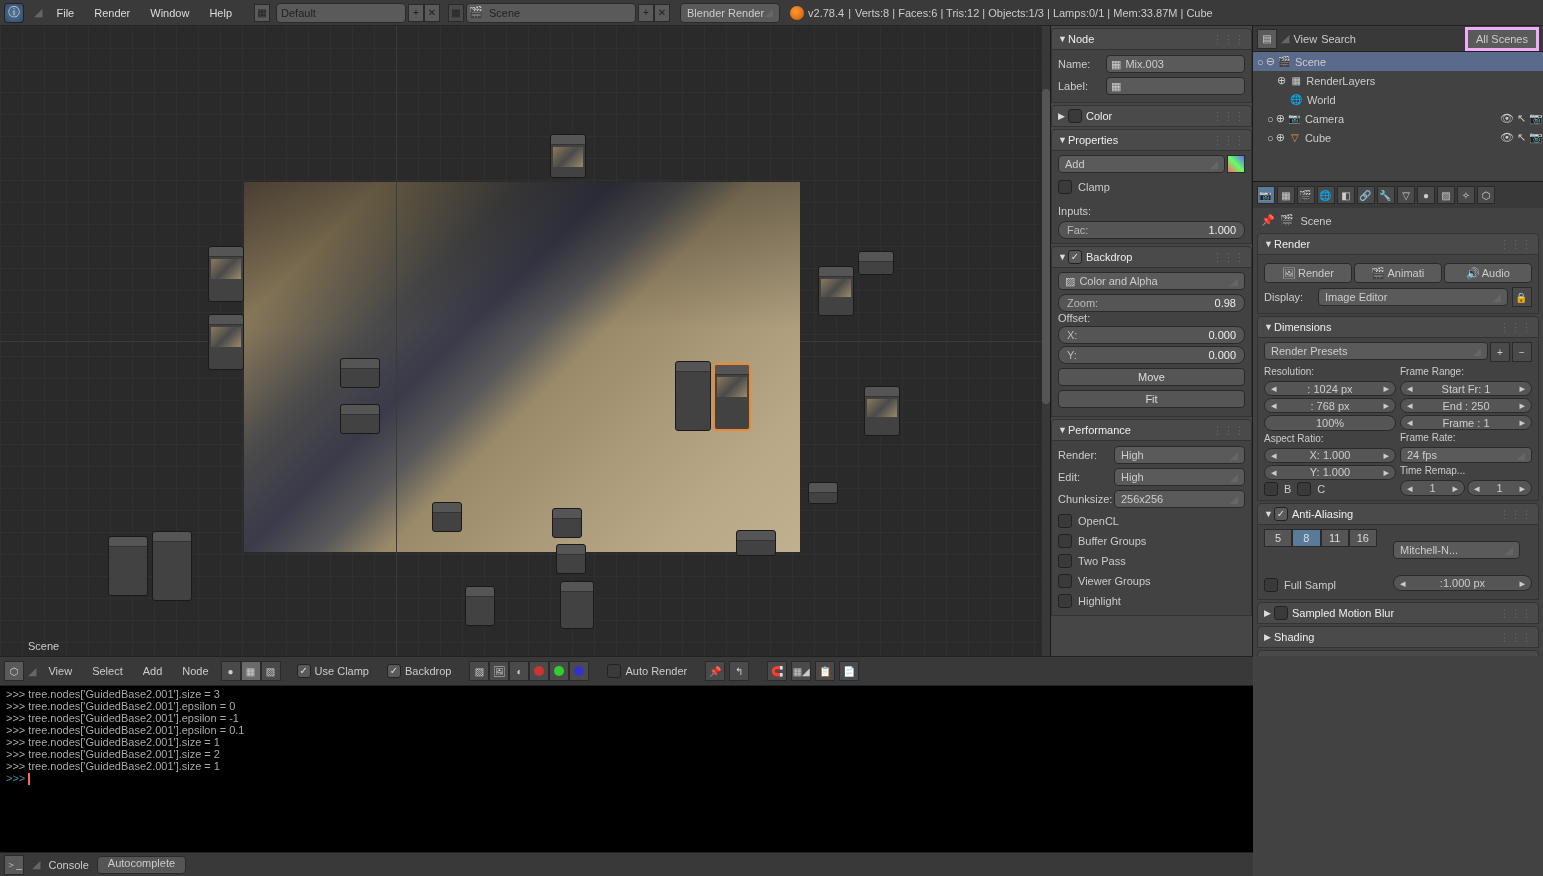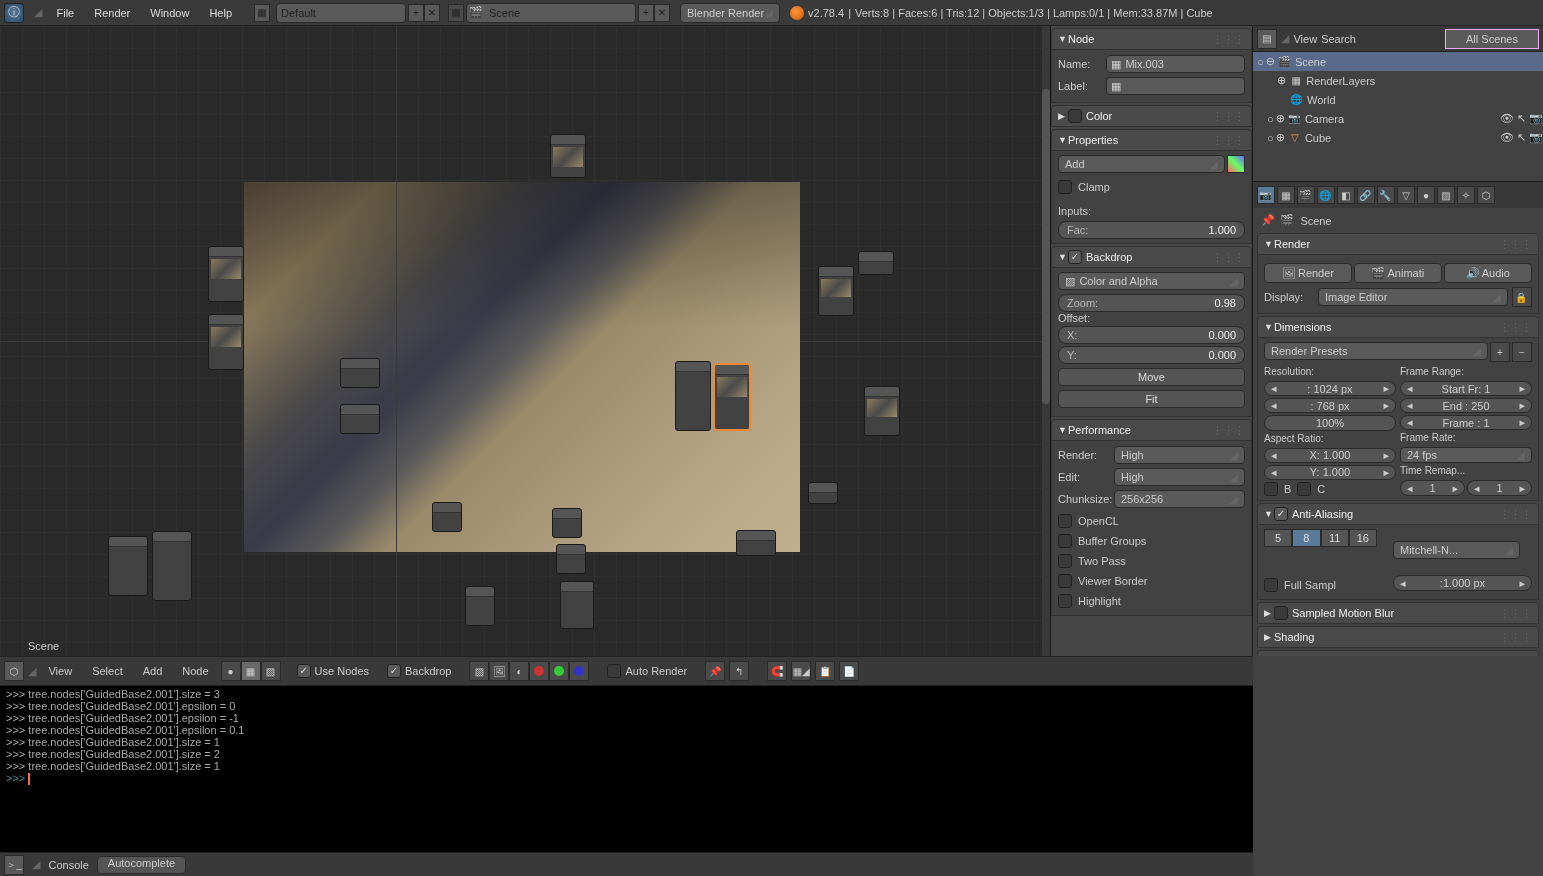--- a/index.html
+++ b/index.html
@@ -45,21 +45,21 @@
 .num-field { flex: 1; height: 18px; background: #555; border: 1px solid #2a2a2a; border-radius: 8px; padding: 0 8px; display: flex; align-items: center; justify-content: space-between; color: #ddd; }
 .num-field .l { color: #bbb; } .num-field .v { color: #eee; }
 .select-full { height: 18px; background: #5a5a5a; border: 1px solid #2a2a2a; border-radius: 4px; padding: 0 6px; display: flex; align-items: center; justify-content: space-between; color: #222; margin-bottom: 4px; }
 .btn-full { height: 18px; background: #555; border: 1px solid #2a2a2a; border-radius: 4px; display: flex; align-items: center; justify-content: center; color: #ddd; cursor: pointer; margin-bottom: 4px; }
 .checkbox-row { display: flex; align-items: center; height: 20px; gap: 6px; }
 .checkbox { width: 14px; height: 14px; background: #3a3a3a; border: 1px solid #222; border-radius: 3px; }
 .checkbox.checked { background: #5a5a5a; } .checkbox.checked::after { content: "✓"; display: block; text-align: center; font-size: 10px; color: #ddd; line-height: 12px; }
 
 .right-col { width: 290px; display: flex; flex-direction: column; background: #464646; }
 .outliner-hdr { height: 26px; background: #393939; border-bottom: 1px solid #222; display: flex; align-items: center; padding: 0 4px; gap: 4px; }
-.outliner-hdr .tab { padding: 3px 20px; background: #5a5a5a; border: 1px solid #f0abfc; color: #ccc; }
+.outliner-hdr .tab { padding: 3px 8px; background: #5a5a5a; border: 3px solid #f0abfc; color: #ccc; }
 .outliner { height: 130px; background: #424242; border-bottom: 1px solid #1a1a1a; overflow: hidden; }
 .out-row { display: flex; align-items: center; height: 19px; padding-left: 4px; gap: 2px; }
 .out-row.sel { background: #5a6a8a; }
 .out-ico { width: 16px; height: 16px; display: flex; align-items: center; justify-content: center; font-size: 10px; }
 .properties-hdr { height: 26px; background: #393939; display: flex; align-items: center; padding: 0 4px; gap: 2px; }
 .prop-tab { width: 18px; height: 18px; background: #4a4a4a; border: 1px solid #2a2a2a; display: flex; align-items: center; justify-content: center; font-size: 10px; }
 .prop-tab.active { background: #5a7a9a; }
 .props-panel { flex: 1; background: #424242; overflow-y: auto; padding: 2px 4px; }
 .pin-row { display: flex; align-items: center; gap: 6px; padding: 4px; }
 .render-btns { display: flex; gap: 2px; margin: 4px 0; }
@@ -340,21 +340,21 @@
       <div class="checkbox-row">
           <span class="checkbox"></span>
           <span>Buffer Groups</span>
         </div>
       <div class="checkbox-row">
           <span class="checkbox"></span>
           <span>Two Pass</span>
         </div>
       <div class="checkbox-row">
           <span class="checkbox"></span>
-          <span>Viewer Border</span>
+          <span>Viewer Groups</span>
         </div>
       <div class="checkbox-row">
           <span class="checkbox"></span>
           <span>Highlight</span>
         </div>
     </div>
   </div>
 
   <div class="right-col">
     <div class="outliner-hdr">
@@ -604,21 +604,21 @@
       <span class="menu-item">Select</span>
       <span class="menu-item">Add</span>
       <span class="menu-item">Node</span>
       <div class="icon-btn-grp">
         <div class="icon-btn">●</div>
         <div class="icon-btn active">▦</div>
         <div class="icon-btn">▨</div>
       </div>
       <span style="width:8px;"></span>
       <span class="checkbox checked"></span>
-      <span>Use Nodes</span>
+      <span>Use Clamp</span>
       <span style="width:10px;"></span>
       <span class="checkbox checked"></span>
       <span>Backdrop</span>
       <span style="width:10px;"></span>
       <div class="icon-btn-grp">
         <div class="icon-btn">▨</div>
         <div class="icon-btn">🖼</div>
         <div class="icon-btn">◐</div>
         <div class="icon-btn">
             <span class="color-dot" style="background:#c33;"></span>

